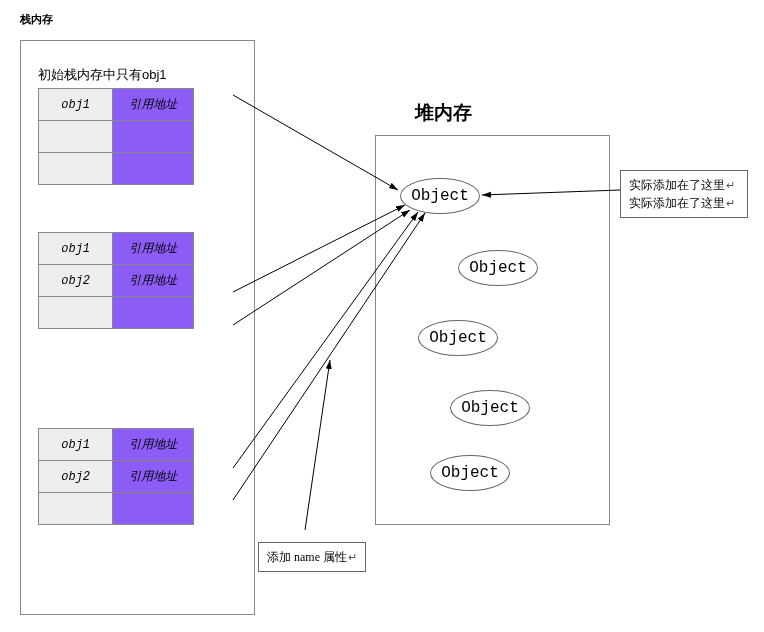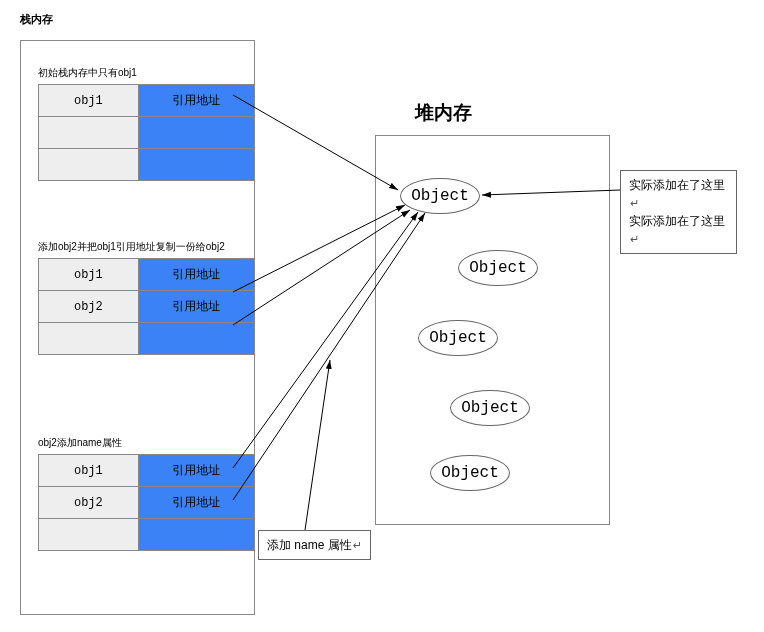--- a/index.html
+++ b/index.html
@@ -50,60 +50,62 @@
     border-radius: 50%;
     display: flex;
     align-items: center;
     justify-content: center;
     font-family: "Courier New", monospace;
     font-size: 16px;
     background: #fff;
   }
   .table {
     border-collapse: collapse;
-    width: 217px;
+    width: 156px;
+    font-style: italic;
   }
   .table td {
     border: 1px solid #888;
     height: 32px;
     text-align: center;
     font-size: 12px;
   }
   .td-left {
     width: 90px;
     background: #eeeeee;
     font-family: "Courier New", monospace;
   }
   .td-right {
     width: 105px;
-    background: #3b82f6;
+    background: #8b5cf6;
   }
   .caption {
-    font-size: 10px;
+    font-size: 13px;
     margin: 8px 0 4px 0;
   }
   .block1 { position: absolute; left: 38px; top: 58px; }
   .block2 { position: absolute; left: 38px; top: 232px; }
   .block3 { position: absolute; left: 38px; top: 428px; }
   .note-box {
     position: absolute;
     border: 1px solid #666;
     background: #fff;
     padding: 5px 8px;
     font-size: 12px;
     line-height: 1.5;
   }
   .note-right {
     left: 620px;
     top: 170px;
-    width: 117px;
+    width: 128px;
   }
   .note-add {
     left: 258px;
-    top: 530px;
+    top: 542px;
+    font-family: Liberation Serif, serif;
   }
   svg.arrows {
     position: absolute;
     left: 0;
     top: 0;
     width: 764px;
     height: 632px;
     pointer-events: none;
   }
   .return-mark::after {
@@ -136,41 +138,39 @@
     </tr>
     <tr>
       <td class="td-left"></td>
       <td class="td-right"></td>
     </tr>
   </tbody>
     </table>
 </div>
 
 <div class="block2">
-  <div class="caption" style="width:195px;">添加obj2并把obj1引用地址复制一份给obj2</div>
   <table class="table">
     <tbody>
         <tr>
       <td class="td-left">obj1</td>
       <td class="td-right">引用地址</td>
     </tr>
     <tr>
       <td class="td-left">obj2</td>
       <td class="td-right">引用地址</td>
     </tr>
     <tr>
       <td class="td-left"></td>
       <td class="td-right"></td>
     </tr>
   </tbody>
     </table>
 </div>
 
 <div class="block3">
-  <div class="caption">obj2添加name属性</div>
   <table class="table">
     <tbody>
         <tr>
       <td class="td-left">obj1</td>
       <td class="td-right">引用地址</td>
     </tr>
     <tr>
       <td class="td-left">obj2</td>
       <td class="td-right">引用地址</td>
     </tr>

